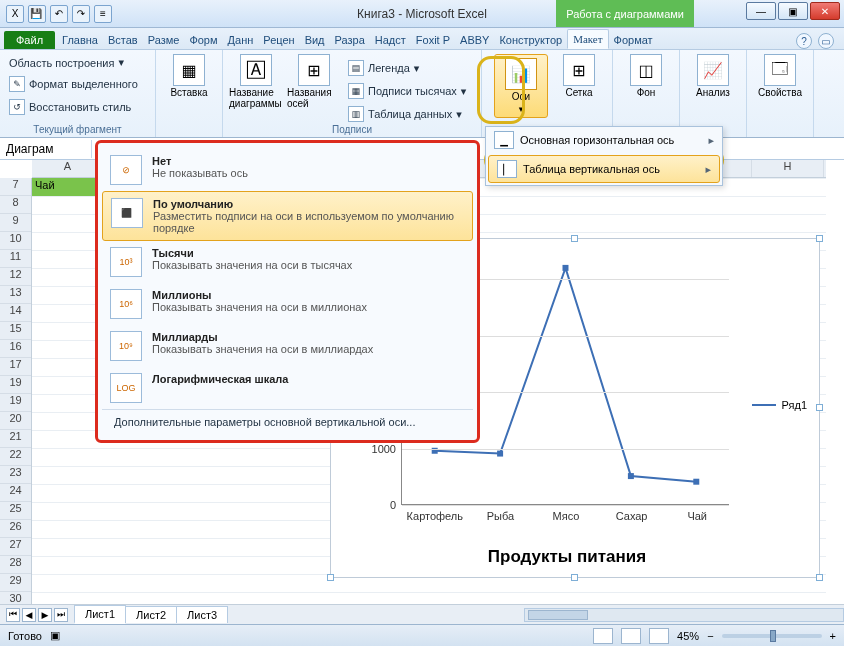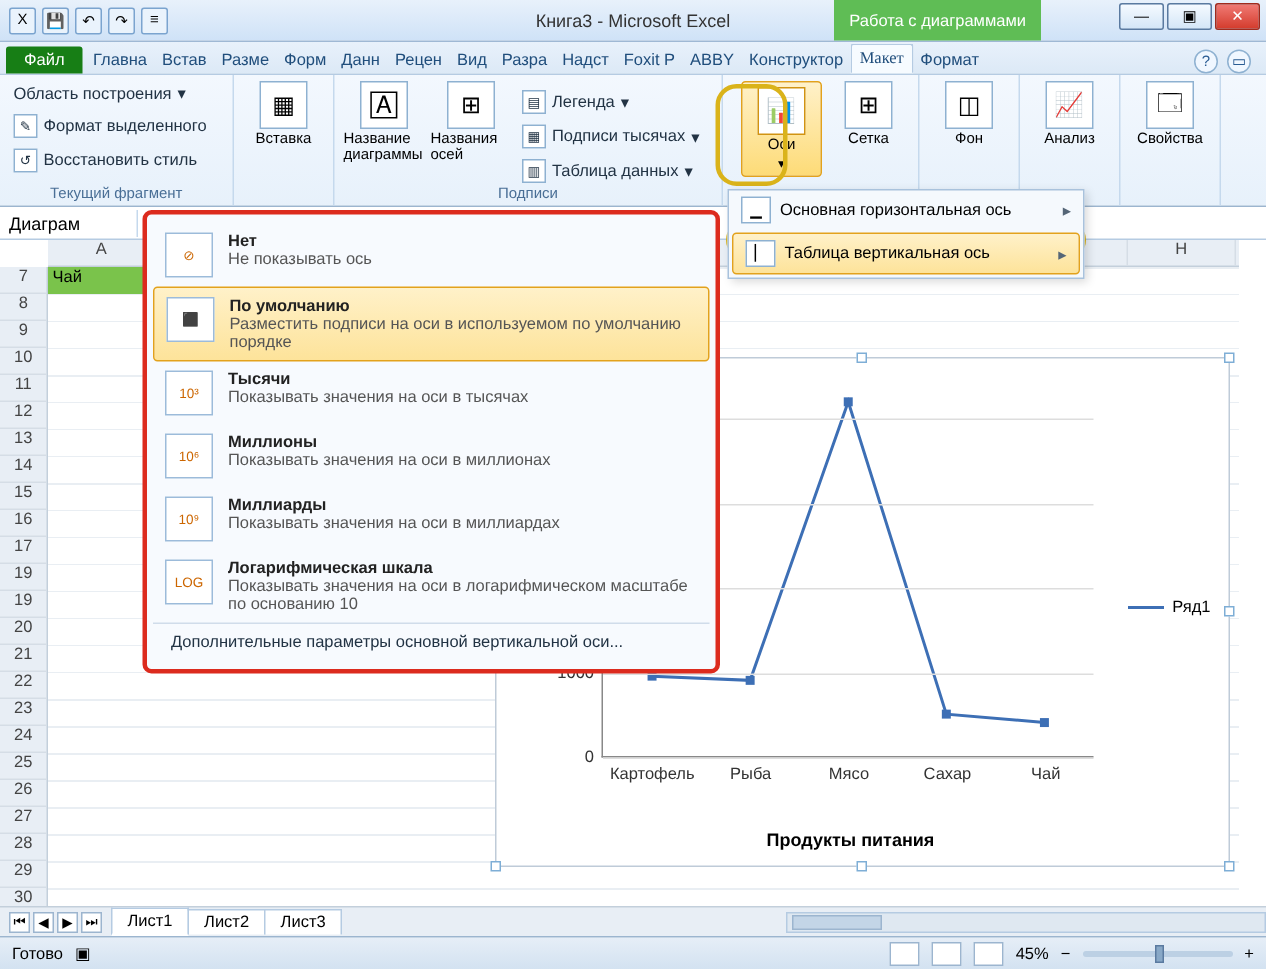--- a/index.html
+++ b/index.html
@@ -88,21 +88,21 @@
   .axis-menu .more { border-top:1px solid #d0dcea; padding:6px 12px; color:#234;}
 
   
   .chart { position:absolute; top:238px; left:330px; width:490px; height:340px; background:#fff; border:1px solid #bfcbd8; }
   .chart-area { position:absolute; left:70px; top:12px; right:90px; bottom:72px; border-left:1px solid #888; border-bottom:1px solid #888;}
   .chart-area .grid-h { position:absolute; left:0; right:0; border-top:1px solid #ddd;}
   .ytick { position:absolute; right:100%; transform:translateY(-50%); padding-right:6px; font-size:11px; color:#333; white-space:nowrap;}
   .xtick { position:absolute; top:100%; transform:translateX(-50%); padding-top:6px; font-size:11px; color:#333; white-space:nowrap;}
   .chart .legend { position:absolute; right:12px; top:160px; font-size:11px; display:flex; align-items:center; gap:6px;}
   .chart .legend .sw { width:24px; height:0; border-top:2px solid #3d6fb5;}
-  .chart .xaxis-title { position:absolute; bottom:10px; left:0; right:16px; text-align:center; font-weight:bold; font-size:12px;}
+  .chart .xaxis-title { position:absolute; bottom:10px; left:0; right:16px; text-align:center; font-weight:bold; font-size:17px;}
   .handle { position:absolute; width:7px;height:7px;background:#fff;border:1px solid #7eaed6;}
   svg.polyline { position:absolute; inset:0; }
 
   .hi-oval { position:absolute; border:3px solid #dab31a; border-radius:14px; pointer-events:none;}
 </style>
 </head>
 <body>
 
 <div class="titlebar">
   <div class="qat">
@@ -323,21 +323,20 @@
     <div class="oi">10⁹</div>
     <div class="ot">
         <div class="t1">Миллиарды</div>
         <div class="t2">Показывать значения на оси в миллиардах</div>
       </div>
   </div>
   <div class="opt">
     <div class="oi">LOG</div>
     <div class="ot">
         <div class="t1">Логарифмическая шкала</div>
-        <div class="t2">Показывать значения на оси в логарифмическом масштабе по основанию 10</div>
       </div>
   </div>
   <div class="more">Дополнительные параметры основной вертикальной оси...</div>
 </div>
 
 <div class="chart">
   <div class="handle" style="top:-4px;left:-4px"></div>
     <div class="handle" style="top:-4px;right:-4px"></div>
   <div class="handle" style="bottom:-4px;left:-4px"></div>
     <div class="handle" style="bottom:-4px;right:-4px"></div>

